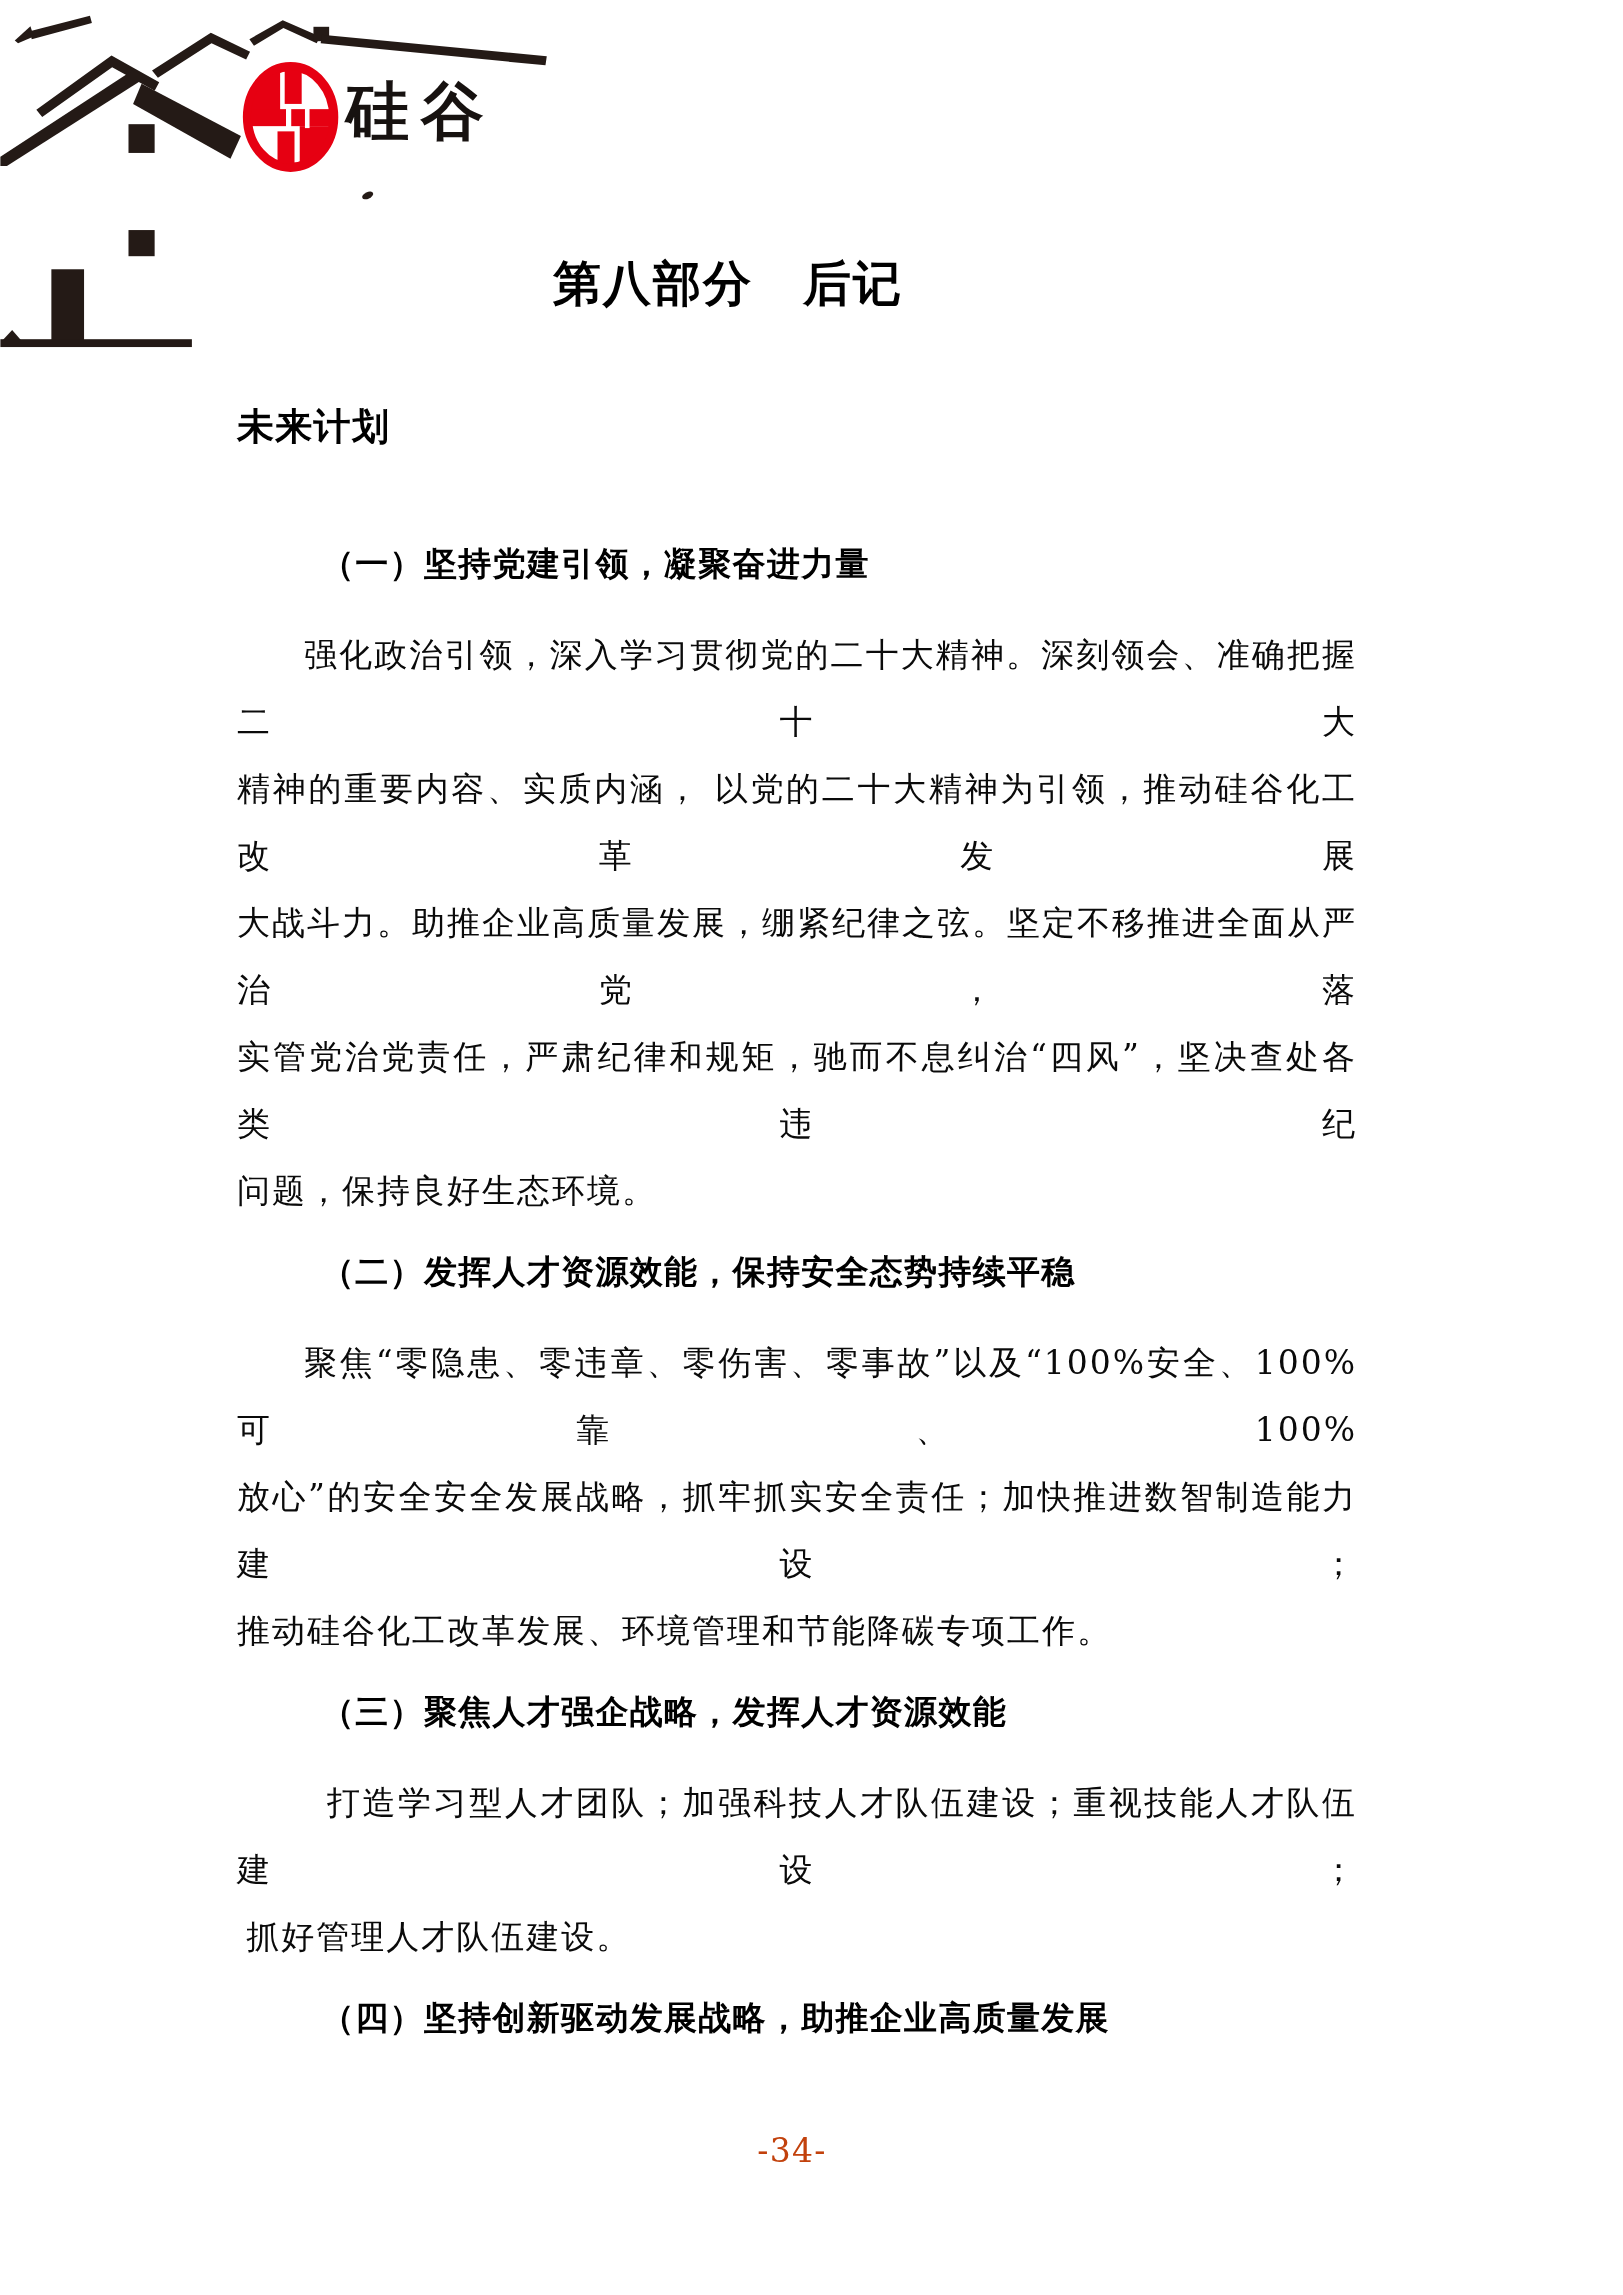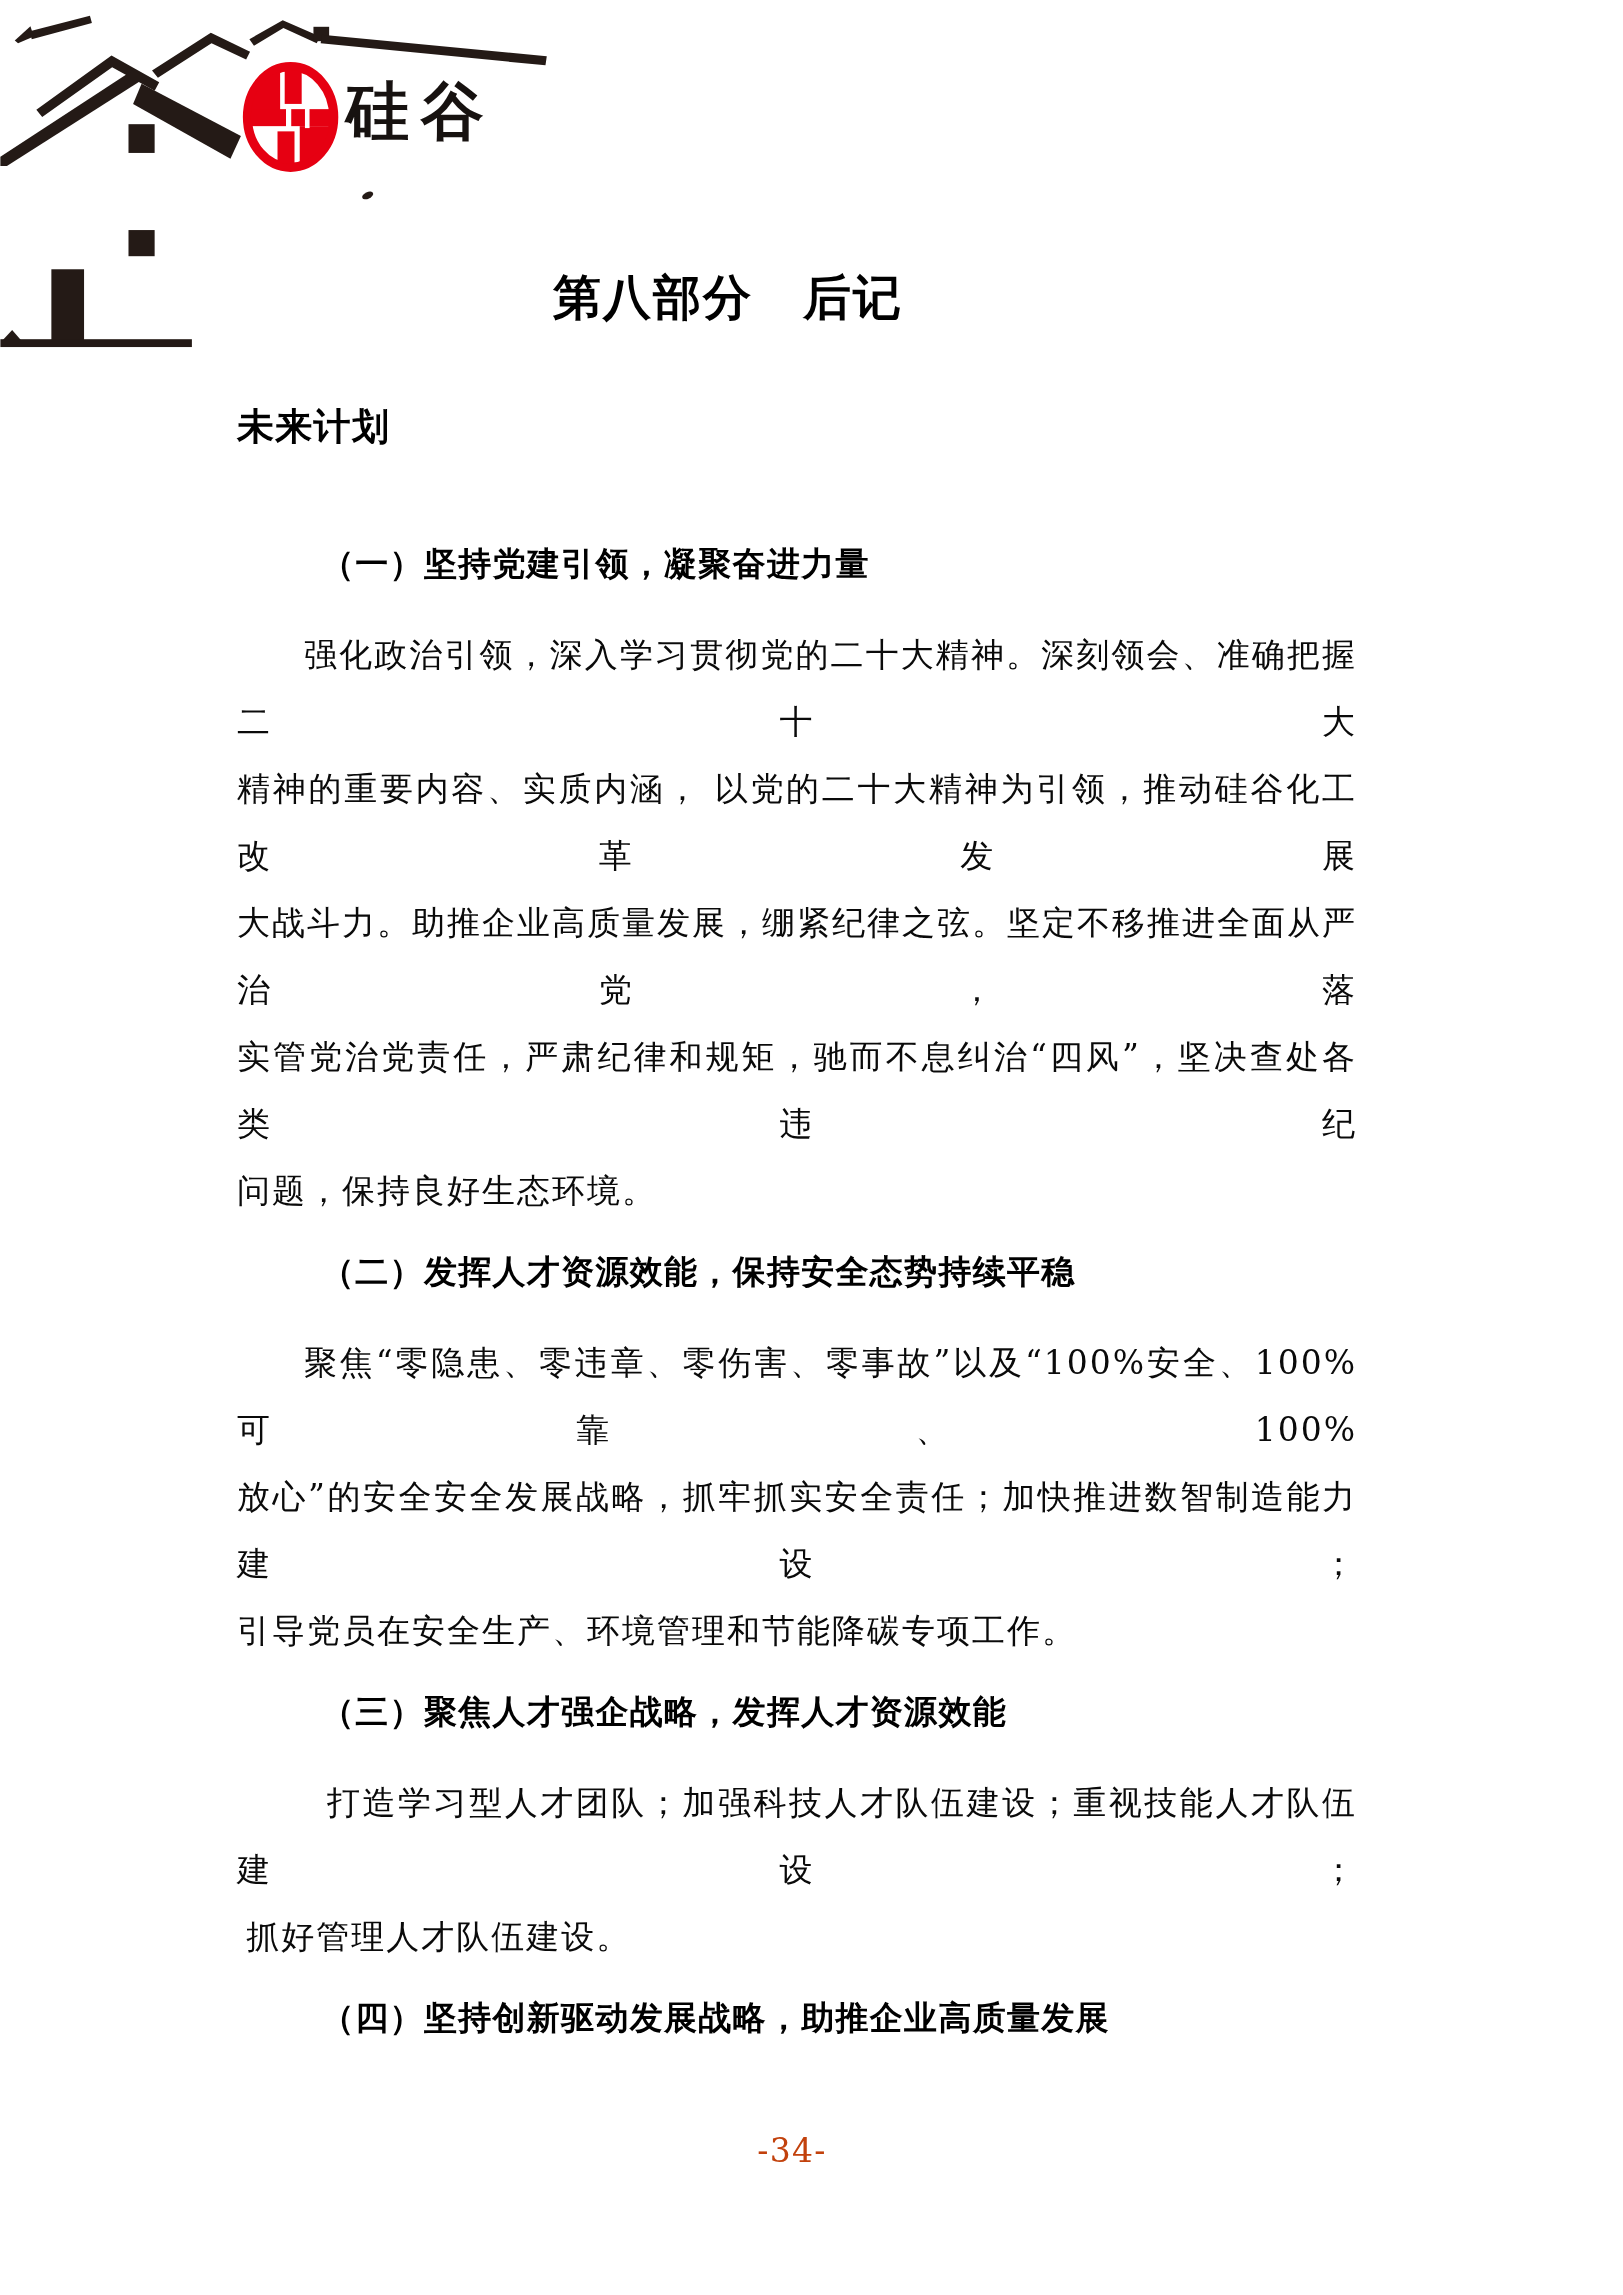--- a/index.html
+++ b/index.html
@@ -16,21 +16,21 @@
   .logo{position:absolute;left:0;top:0;width:589px;height:366px;}
   .logo svg{position:absolute;left:0;top:0;}
   .logo-text{
     position:absolute;left:346px;top:80px;
     font-size:63px;font-weight:bold;letter-spacing:11.8px;
     color:#171210;line-height:1;white-space:nowrap;
     font-family:"DejaVu Sans",sans-serif;
   }
   
   .doc-title{
-    position:absolute;left:553px;top:270px;margin:0;
+    position:absolute;left:553px;top:256px;margin:0;
     font-size:48px;font-weight:bold;letter-spacing:2px;
     line-height:1.15;white-space:nowrap;
   }
   .plan-heading{
     position:absolute;left:237px;top:406px;margin:0;
     font-size:37px;font-weight:bold;letter-spacing:1.3px;
     line-height:1.15;white-space:nowrap;
   }
   
   .body-col{
@@ -131,21 +131,21 @@
       <div class="ln full">精神的重要内容、实质内涵， 以党的二十大精神为引领，推动硅谷化工改革发展</div>
       <div class="ln full">大战斗力。助推企业高质量发展，绷紧纪律之弦。坚定不移推进全面从严治党，落</div>
       <div class="ln full">实管党治党责任，严肃纪律和规矩，驰而不息纠治“四风”，坚决查处各类违纪</div>
       <div class="ln">问题，保持良好生态环境。</div>
     </div>
 
     <h3 class="sec">（二）发挥人才资源效能，保持安全态势持续平稳</h3>
     <div class="para">
       <div class="ln full indent">聚焦“零隐患、零违章、零伤害、零事故”以及“100%安全、100%可靠、100%</div>
       <div class="ln full">放心”的安全安全发展战略，抓牢抓实安全责任；加快推进数智制造能力 建设；</div>
-      <div class="ln">引导党员在安全生产、环境管理和节能降碳专项工作。</div>
+      <div class="ln">推动硅谷化工改革发展、环境管理和节能降碳专项工作。</div>
     </div>
 
     <h3 class="sec">（三）聚焦人才强企战略，发挥人才资源效能</h3>
     <div class="para">
       <div class="ln full indent2">打造学习型人才团队；加强科技人才队伍建设；重视技能人才队伍建设；</div>
       <div class="ln indent-sm">抓好管理人才队伍建设。</div>
     </div>
 
     <h3 class="sec">（四）坚持创新驱动发展战略，助推企业高质量发展</h3>
 

